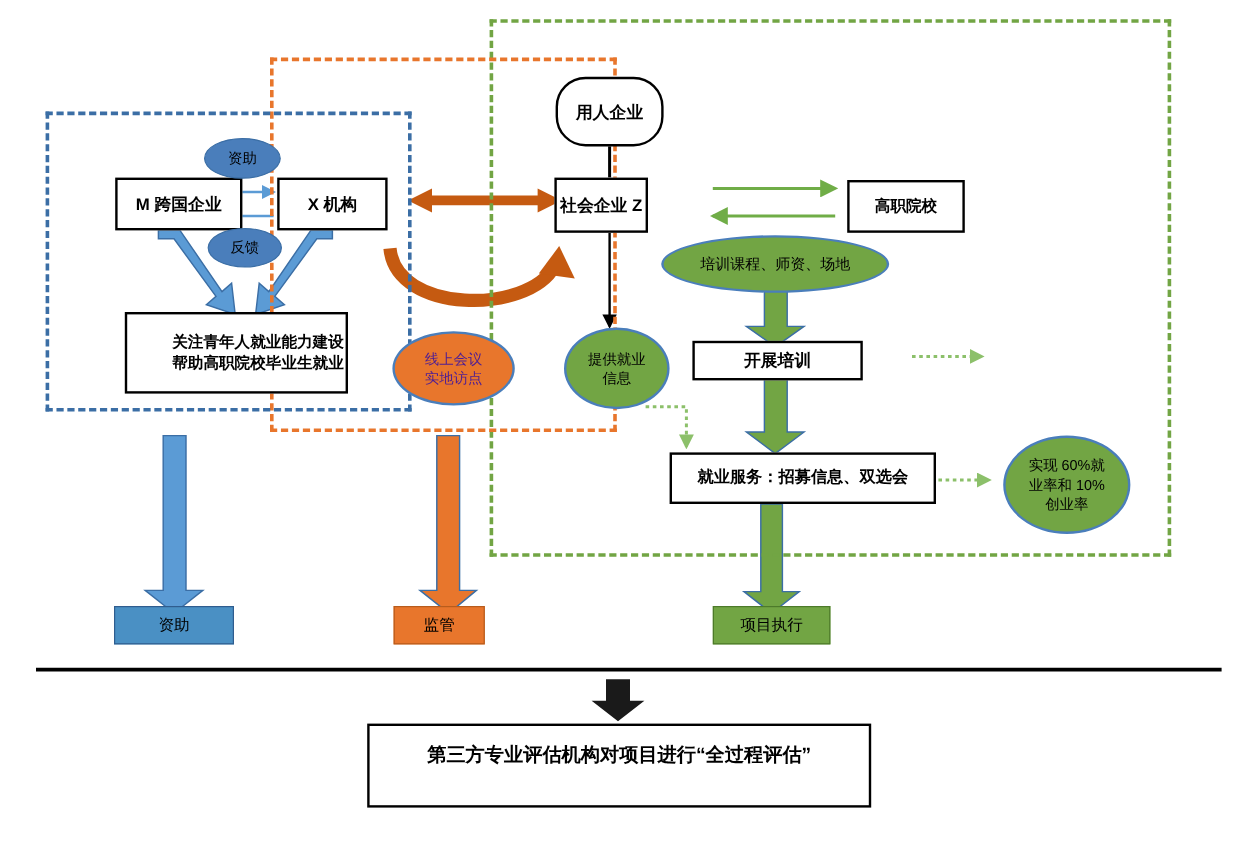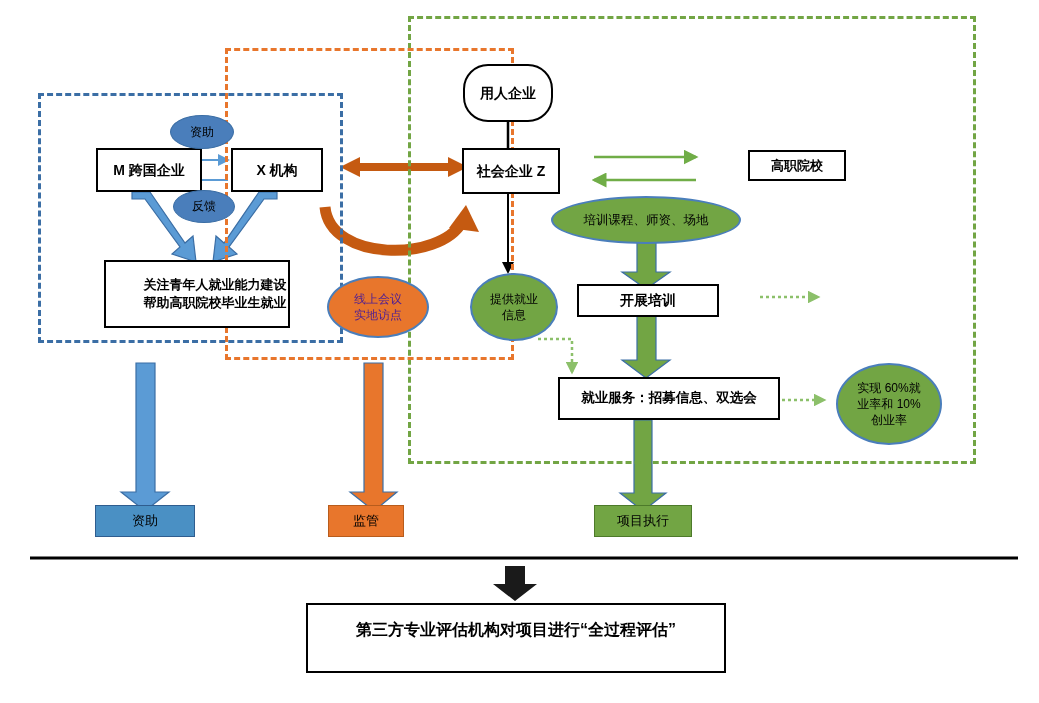--- a/index.html
+++ b/index.html
@@ -131,30 +131,30 @@
 
   <div class="node oval oval-orange" style="left:327px;top:276px;width:102px;height:62px;font-size:12px;flex-direction:column;">
     <span class="lbl">线上会议</span>
     <span class="lbl">实地访点</span>
   </div>
 
   <div class="node rect-box" style="left:463px;top:64px;width:90px;height:58px;font-size:14px;border-radius:25px;">
     <span class="lbl">用人企业</span>
   </div>
 
-  <div class="node rect-box" style="left:462px;top:148px;width:98px;height:46px;font-size:14px;">
+  <div class="node rect-box" style="left:462px;top:148px;width:78px;height:46px;font-size:14px;">
     <span class="lbl">社会企业 Z</span>
   </div>
 
   <div class="node oval oval-green" style="left:470px;top:273px;width:88px;height:68px;font-size:12px;flex-direction:column;">
     <span class="lbl">提供就业</span>
     <span class="lbl">信息</span>
   </div>
 
-  <div class="node rect-box" style="left:706px;top:150px;width:98px;height:31px;font-size:13px;margin-left:42px;">
+  <div class="node rect-box" style="left:706px;top:150px;width:98px;height:44px;font-size:13px;">
     <span class="lbl">高职院校</span>
   </div>
 
   <div class="node oval oval-green" style="left:551px;top:196px;width:190px;height:48px;font-size:12.5px;">
     <span class="lbl">培训课程、师资、场地</span>
   </div>
 
   <div class="node rect-box" style="left:577px;top:284px;width:142px;height:33px;font-size:14px;">
     <span class="lbl">开展培训</span>
   </div>

